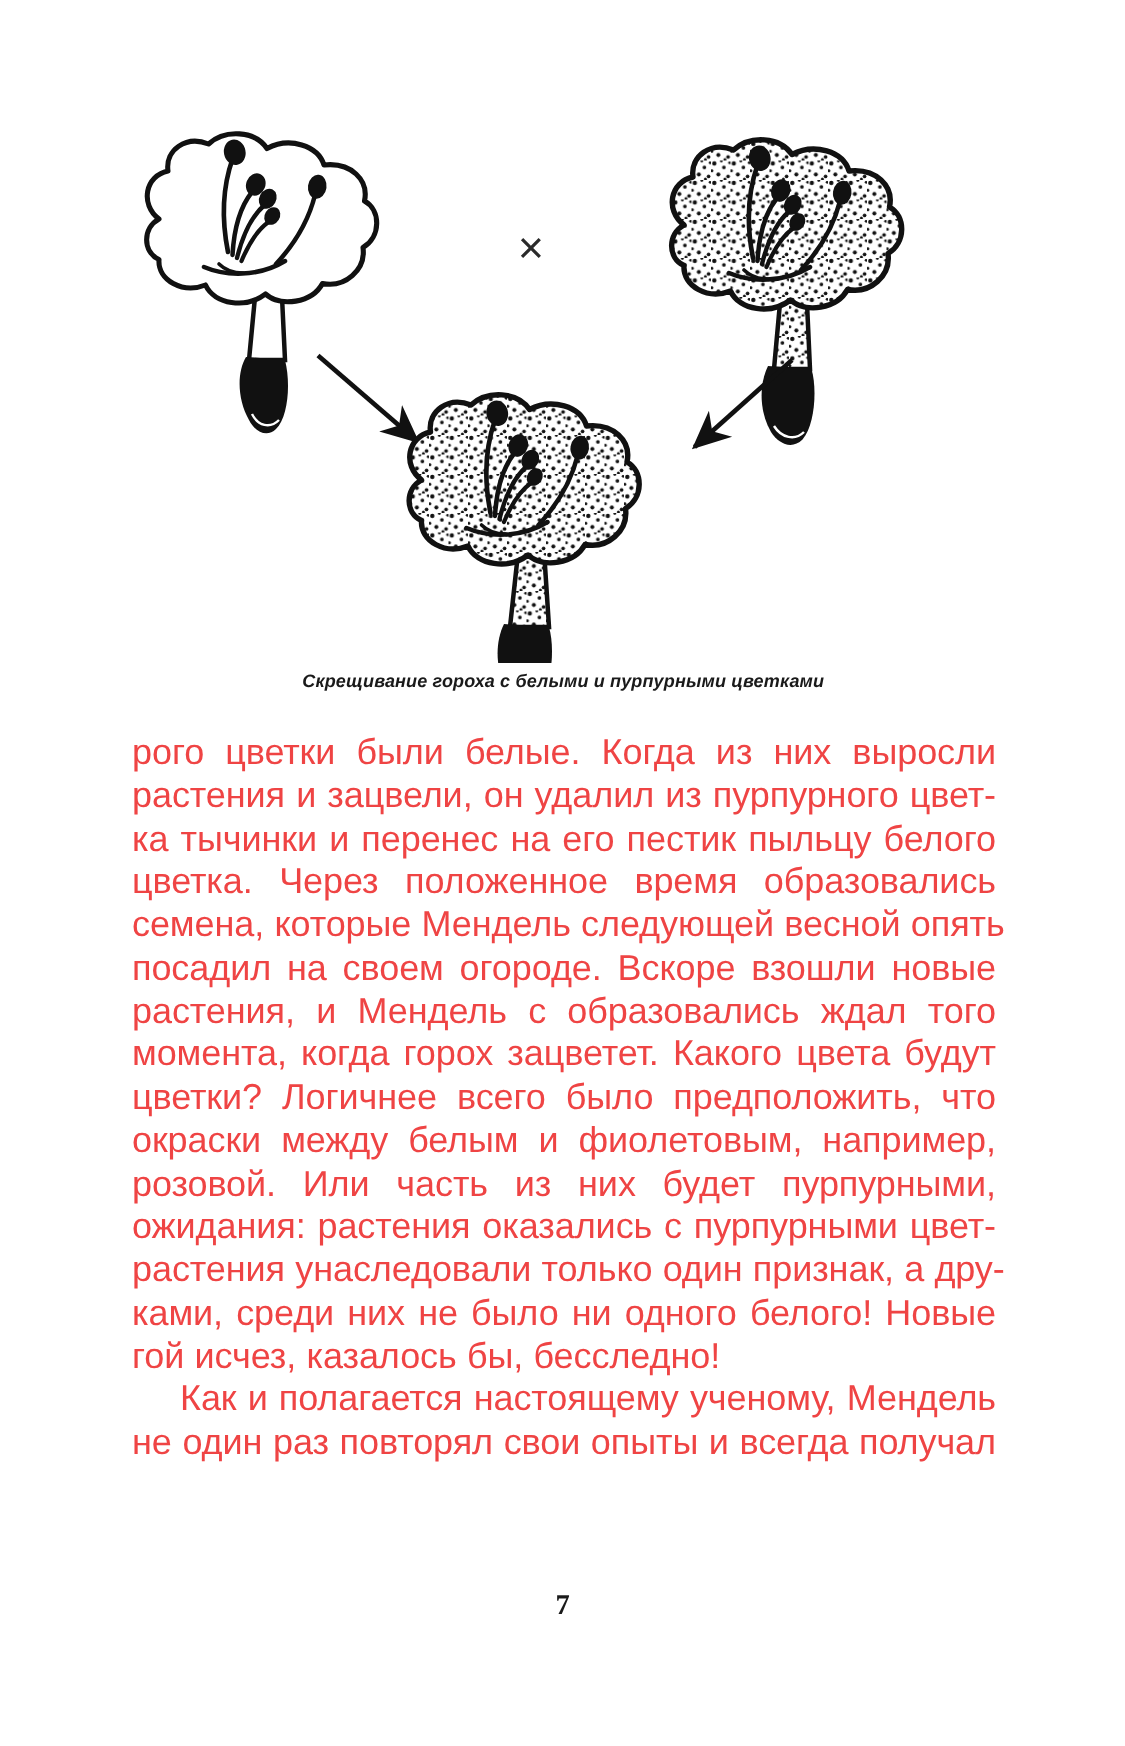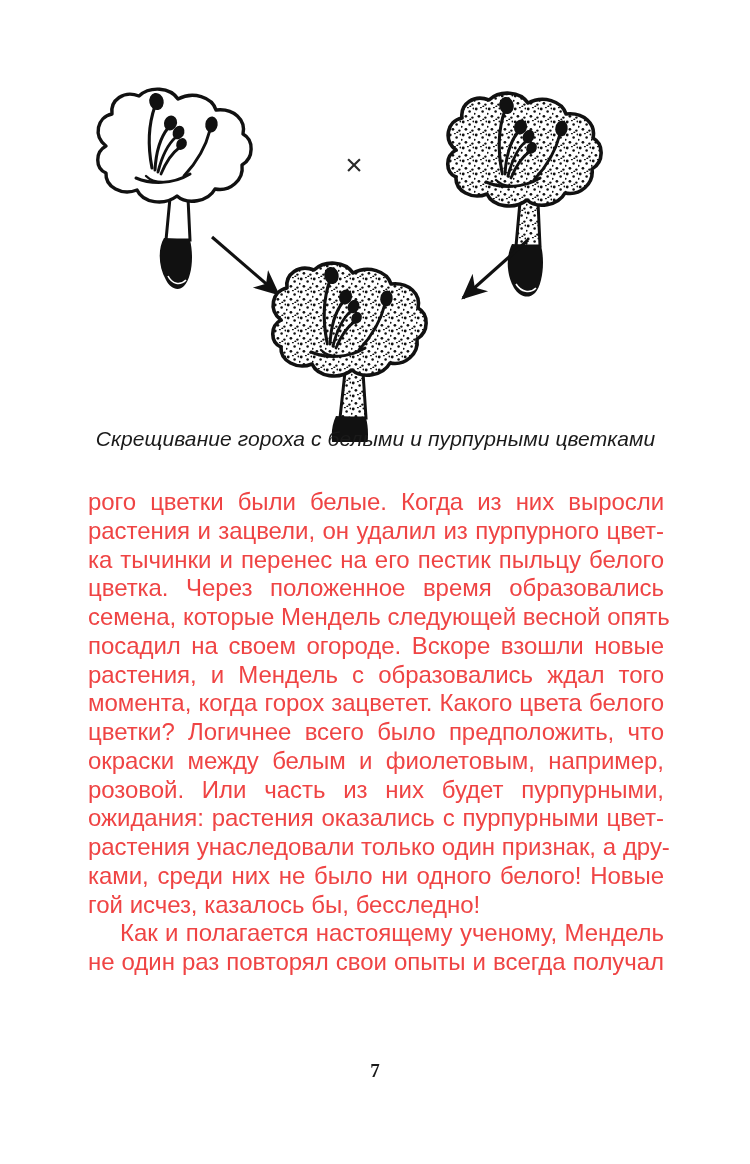--- a/index.html
+++ b/index.html
@@ -37,29 +37,30 @@
     left: 88px;
     top: 72px;
     width: 575px;
     height: 370px;
     display: block;
   }
 
   .figure-caption {
     position: absolute;
     left: 88px;
-    top: 428px;
+    top: 444px;
     width: 575px;
     text-align: center;
     font-style: italic;
-    font-size: 21px;
+    font-size: 12px;
     line-height: 21px;
     letter-spacing: 0.1px;
     color: #1a1a1a;
     white-space: nowrap;
+    font-weight: bold;
   }
 
   
   .body-text {
     position: absolute;
     left: 88px;
     top: 488px;
     width: 576px;
   }
   .para {
@@ -226,21 +227,21 @@
 
   <div class="body-text">
     <p class="para">
       <span class="ln">рого цветки были белые. Когда из них выросли</span>
       <span class="ln">растения и зацвели, он удалил из пурпурного цвет-</span>
       <span class="ln">ка тычинки и перенес на его пестик пыльцу белого</span>
       <span class="ln">цветка. Через положенное время образовались</span>
       <span class="ln">семена, которые Мендель следующей весной опять</span>
       <span class="ln">посадил на своем огороде. Вскоре взошли новые</span>
       <span class="ln">растения, и Мендель с образовались ждал того</span>
-      <span class="ln">момента, когда горох зацветет. Какого цвета белого</span>
+      <span class="ln">момента, когда горох зацветет. Какого цвета будут</span>
       <span class="ln">цветки? Логичнее всего было предположить, что</span>
       <span class="ln">окраски между белым и фиолетовым, например,</span>
       <span class="ln">розовой. Или часть из них будет пурпурными,</span>
       <span class="ln">ожидания: растения оказались с пурпурными цвет-</span>
       <span class="ln">растения унаследовали только один признак, а дру-</span>
       <span class="ln">ками, среди них не было ни одного белого! Новые</span>
       <span class="ln last">гой исчез, казалось бы, бесследно!</span>
     </p>
     <p class="para">
       <span class="ln indent">Как и полагается настоящему ученому, Мендель</span>

